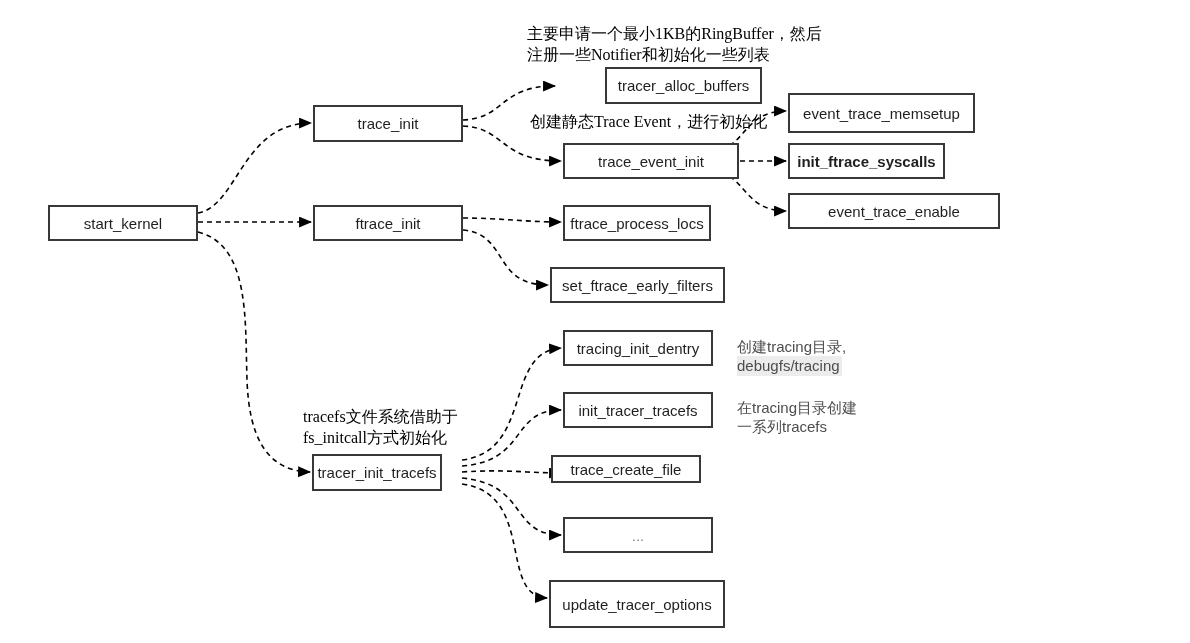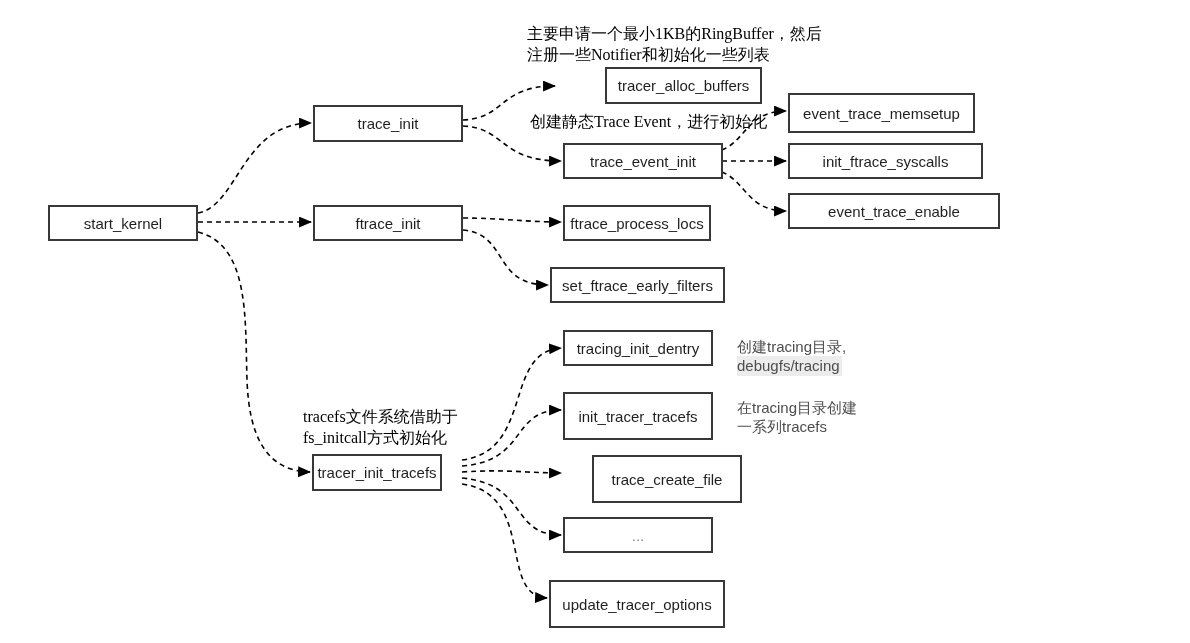--- a/index.html
+++ b/index.html
@@ -62,30 +62,30 @@
   <path class="edge" d="M462,472 C505,469 527,473 561,473" marker-end="url(#arrow)"></path>
   <path class="edge" d="M462,478 C528,484 510,535 561,535" marker-end="url(#arrow)"></path>
   <path class="edge" d="M462,484 C536,494 498,596 547,598" marker-end="url(#arrow)"></path>
 </svg>
 
 <div class="node" style="left:48px;top:205px;width:150px;height:36px;">start_kernel</div>
 <div class="node" style="left:313px;top:105px;width:150px;height:37px;">trace_init</div>
 <div class="node" style="left:313px;top:205px;width:150px;height:36px;">ftrace_init</div>
 <div class="node" style="left:312px;top:454px;width:130px;height:37px;">tracer_init_tracefs</div>
 <div class="node" style="left:557px;top:67px;width:157px;height:37px;margin-left:48px;">tracer_alloc_buffers</div>
-<div class="node" style="left:563px;top:143px;width:160px;height:36px;">trace_event_init</div>
+<div class="node" style="left:563px;top:143px;width:176px;height:36px;">trace_event_init</div>
 <div class="node" style="left:563px;top:205px;width:148px;height:36px;">ftrace_process_locs</div>
 <div class="node" style="left:550px;top:267px;width:175px;height:36px;">set_ftrace_early_filters</div>
 <div class="node" style="left:563px;top:330px;width:150px;height:36px;">tracing_init_dentry</div>
-<div class="node" style="left:563px;top:392px;width:150px;height:48px;">init_tracer_tracefs</div>
-<div class="node" style="left:592px;top:455px;width:150px;height:48px;">trace_create_file</div>
+<div class="node" style="left:563px;top:392px;width:150px;height:36px;">init_tracer_tracefs</div>
+<div class="node" style="left:551px;top:455px;width:150px;height:28px;">trace_create_file</div>
 <div class="node dim" style="left:563px;top:517px;width:150px;height:36px;">...</div>
 <div class="node" style="left:549px;top:580px;width:176px;height:48px;">update_tracer_options</div>
 <div class="node" style="left:788px;top:93px;width:187px;height:40px;">event_trace_memsetup</div>
-<div class="node" style="left:788px;top:143px;width:195px;height:36px;">init_ftrace_syscalls</div>
+<div class="node" style="left:788px;top:143px;width:157px;height:36px;font-weight:bold;">init_ftrace_syscalls</div>
 <div class="node" style="left:788px;top:193px;width:212px;height:36px;">event_trace_enable</div>
 
 <div class="note-serif" style="left:527px;top:23px;">
   <span class="line">主要申请一个最小1KB的RingBuffer，然后</span>
   <span class="line">注册一些Notifier和初始化一些列表</span>
 </div>
 
 <div class="note-serif" style="left:530px;top:111px;">
   <span class="line">创建静态Trace Event，进行初始化</span>
 </div>

